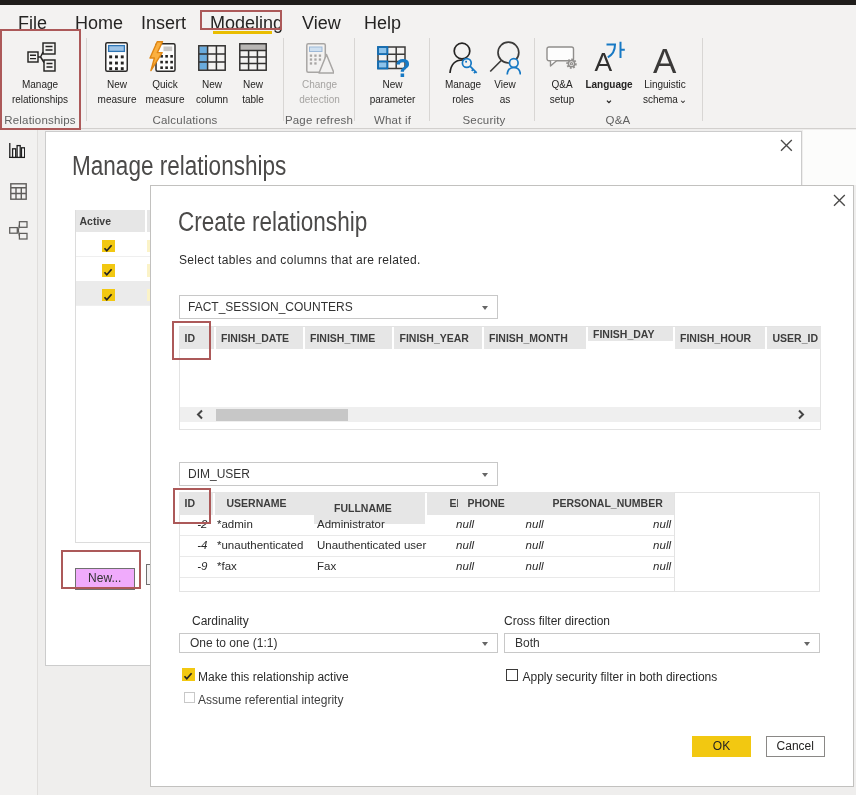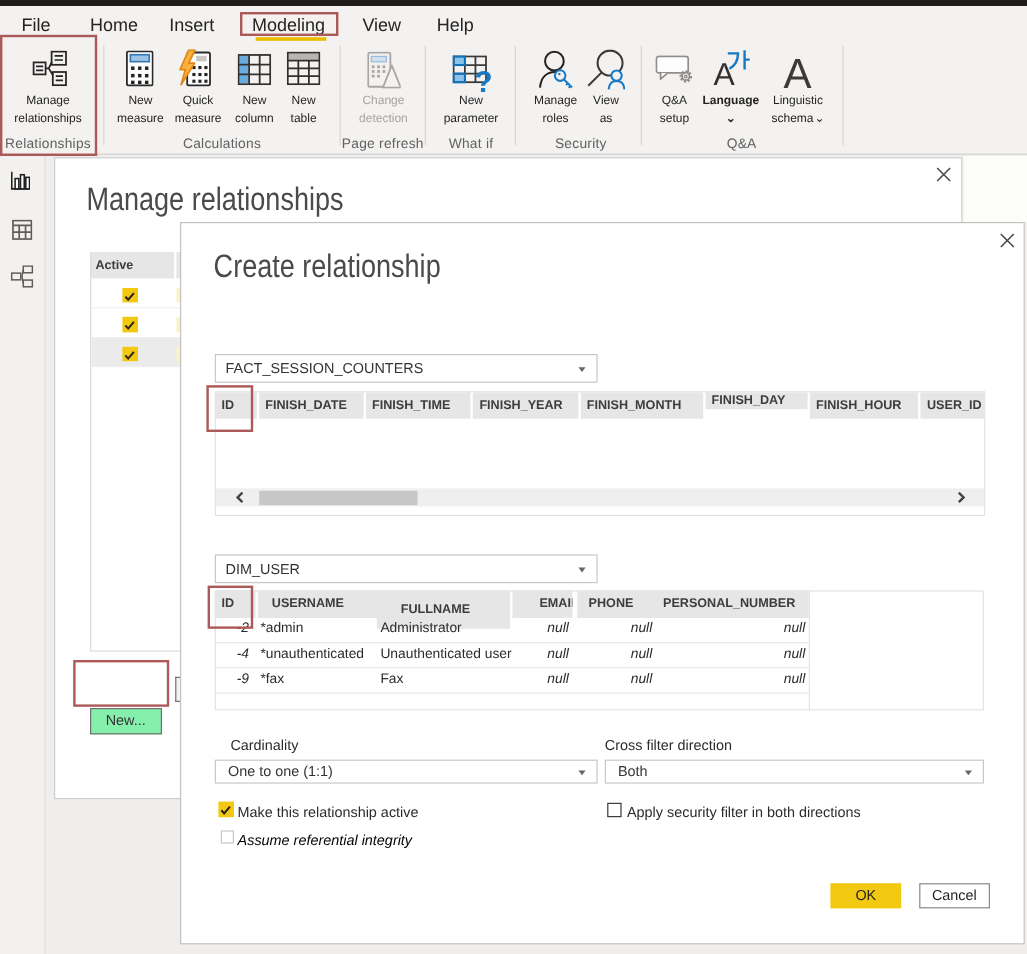--- a/index.html
+++ b/index.html
@@ -3,21 +3,21 @@
 <meta charset="utf-8">
 <style>
 * { margin:0; padding:0; box-sizing:border-box; }
 html,body { width:856px; height:795px; overflow:hidden; }
 body { font-family:"Liberation Sans", sans-serif; }
 #root { position:relative; width:856px; height:795px; background:#efeeed; overflow:hidden; }
 .abs { position:absolute; }
 
 #topbar { left:0; top:0; width:856px; height:5px; background:#1f1d1b; }
 #ribbon { left:0; top:5px; width:856px; height:124px; background:#f3f2f1; border-bottom:1px solid #d2d0ce; z-index:5; }
-.menuitem { position:absolute; top:8px; font-size:15px; color:#252423; white-space:nowrap; }
+.menuitem { position:absolute; top:8px; font-size:18px; color:#252423; white-space:nowrap; }
 .sep { position:absolute; top:33px; width:1px; height:83px; background:#d8d6d4; }
 .rlabel { position:absolute; font-size:10px; line-height:14.8px; color:#252423; text-align:center; white-space:nowrap; transform:translateX(-50%); }
 .glabel { position:absolute; top:109px; font-size:11.5px; letter-spacing:0.2px; color:#616161; text-align:center; white-space:nowrap; transform:translateX(-50%); }
 .icon { position:absolute; }
 
 #sidebar { left:0; top:129px; width:38px; height:666px; background:#f2f1f0; border-right:1px solid #e0dedc; z-index:2; }
 
 #mdlg { left:45px; top:131px; width:757px; height:535px; background:#fff; border:1px solid #cccccc; z-index:8; }
 #cdlg { left:150px; top:185px; width:704px; height:602px; background:#fff; border:1px solid #c2c1bf; z-index:20; }
 .dtitle { position:absolute; font-size:27px; line-height:27px; color:#4b4a49; white-space:nowrap; z-index:21; transform:scaleX(0.835); transform-origin:0 0; }
@@ -223,29 +223,30 @@
     <div class="cbx" style="left:102px;top:264px;width:12.5px;height:12.5px;background:#f2c811;z-index:9;"><svg width="12" height="12" viewBox="0 0 12 12">
           <path d="M2.5 6.2 L4.8 8.8 L9.6 3.2" stroke="#252423" stroke-width="1.7" fill="none"></path>
         </svg></div>
     <div class="cbx" style="left:102px;top:288.5px;width:12.5px;height:12.5px;background:#f2c811;z-index:9;"><svg width="12" height="12" viewBox="0 0 12 12">
           <path d="M2.5 6.2 L4.8 8.8 L9.6 3.2" stroke="#252423" stroke-width="1.7" fill="none"></path>
         </svg></div>
     <div class="abs" style="left:146.5px;top:239.5px;width:3.5px;height:12.5px;background:#fbf3c8;z-index:9;"></div>
     <div class="abs" style="left:146.5px;top:264px;width:3.5px;height:12.5px;background:#fbf3c8;z-index:9;"></div>
     <div class="abs" style="left:146.5px;top:288.5px;width:3.5px;height:12.5px;background:#fbf3c8;z-index:9;"></div>
 
-    <div class="abs" style="left:74.5px;top:590px;width:60.5px;height:21.5px;background:#86efac;border:1px solid #707070;z-index:9;font-size:12px;color:#333;text-align:center;line-height:19.5px;">New...</div>
+    <div class="abs" style="left:74.5px;top:568px;width:60.5px;height:21.5px;background:#f0abfc;border:1px solid #707070;z-index:9;font-size:12px;color:#333;text-align:center;line-height:19.5px;">New...</div>
     <div class="abs" style="left:146px;top:563.5px;width:6px;height:21.5px;background:#f3f3f3;border:1px solid #707070;border-right:none;z-index:9;"></div>
   </div>
 
   <div id="cdlg" class="abs"></div>
   <div class="dtitle" style="left:178px;top:209px;">Create relationship</div>
   <svg class="abs" style="left:833px;top:193.5px;z-index:22;" width="13" height="13" viewBox="0 0 13 13">
       <path d="M1 1 L11.8 11.8 M11.8 1 L1 11.8" stroke="#4c4b4a" stroke-width="1.35"></path>
     </svg>
+  <div class="t12" style="left:179px;top:253px;letter-spacing:0.33px;">Select tables and columns that are related.</div>
   <div id="ccontent">
 
     <div class="dd" style="left:179px;top:295px;width:318.5px;height:24px;">
         <span class="v">FACT_SESSION_COUNTERS</span>
         <span class="c"></span>
       </div>
 
     <div class="abs" style="left:179px;top:326px;width:642px;height:104px;border:1px solid #e3e3e3;background:#fff;z-index:21;"></div>
     <div class="hc" style="left:179px;top:327px;width:34.5px;height:21.5px;">
         <span>ID</span>
@@ -293,21 +294,21 @@
       </div>
     <div class="hc" style="left:214.5px;top:492px;width:119px;height:22.5px;">
         <span style="left:12px;">USERNAME</span>
       </div>
     <div class="hc" style="left:314px;top:492px;width:111px;height:32px;">
         <span style="left:20px;">FULLNAME</span>
       </div>
     <div class="hc" style="left:426.5px;top:492px;width:50px;height:22.5px;">
         <span style="left:23px;">EMAIL</span>
       </div>
-    <div class="hc" style="left:481px;top:492px;width:91px;height:22.5px;">
+    <div class="hc" style="left:458px;top:492px;width:91px;height:22.5px;">
         <span style="left:9.5px;">PHONE</span>
       </div>
     <div class="hc" style="left:548px;top:492px;width:126px;height:22.5px;">
         <span style="left:4.5px;">PERSONAL_NUMBER</span>
       </div>
 
     <div class="abs" style="left:180px;top:535px;width:494px;height:1px;background:#e9e9e9;z-index:22;"></div>
     <div class="abs" style="left:180px;top:556px;width:494px;height:1px;background:#e9e9e9;z-index:22;"></div>
     <div class="abs" style="left:180px;top:577px;width:494px;height:1px;background:#e9e9e9;z-index:22;"></div>
 
@@ -340,21 +341,21 @@
         <span class="v" style="left:10px;">Both</span>
         <span class="c"></span>
       </div>
     <div class="cbx" style="left:182px;top:668px;width:12.5px;height:12.5px;background:#f2c811;"><svg width="12" height="12" viewBox="0 0 12 12">
           <path d="M2.5 6.2 L4.8 8.8 L9.6 3.2" stroke="#252423" stroke-width="1.7" fill="none"></path>
         </svg></div>
     <div class="t12" style="left:198px;top:669.5px;">Make this relationship active</div>
     <div class="cbx" style="left:505.5px;top:668.5px;width:12px;height:12px;border:1.5px solid #3b3a39;background:#fff;"></div>
     <div class="t12" style="left:522.5px;top:670px;">Apply security filter in both directions</div>
     <div class="cbx" style="left:184px;top:691.5px;width:11px;height:11px;border:1px solid #c8c8c8;background:#fff;"></div>
-    <div class="t12" style="left:198px;top:692.5px;color:#000000;font-style:italic;">Assume referential integrity</div>
+    <div class="t12" style="left:198px;top:692.5px;color:#404040;">Assume referential integrity</div>
     <div class="abs" style="left:692px;top:736px;width:59px;height:20.5px;background:#f2c811;z-index:21;font-size:12px;color:#252423;text-align:center;line-height:20.5px;">OK</div>
     <div class="abs" style="left:765.5px;top:736px;width:59.5px;height:20.5px;background:#fff;border:1px solid #8a8886;z-index:21;font-size:12px;color:#252423;text-align:center;line-height:18.5px;">Cancel</div>
   </div>
 
   <div class="redbox" style="left:0px;top:29px;width:81px;height:101px;border-width:2.5px;"></div>
   <div class="redbox" style="left:199.5px;top:9.5px;width:82px;height:20px;"></div>
   <div class="abs" style="left:213px;top:30.5px;width:59px;height:3.5px;background:#e9bd00;z-index:30;"></div>
   <div class="redbox" style="left:172px;top:320.5px;width:39px;height:39.5px;"></div>
   <div class="redbox" style="left:173px;top:487.5px;width:38px;height:36.5px;"></div>
   <div class="redbox" style="left:60.5px;top:549.5px;width:80.5px;height:39.5px;"></div>

